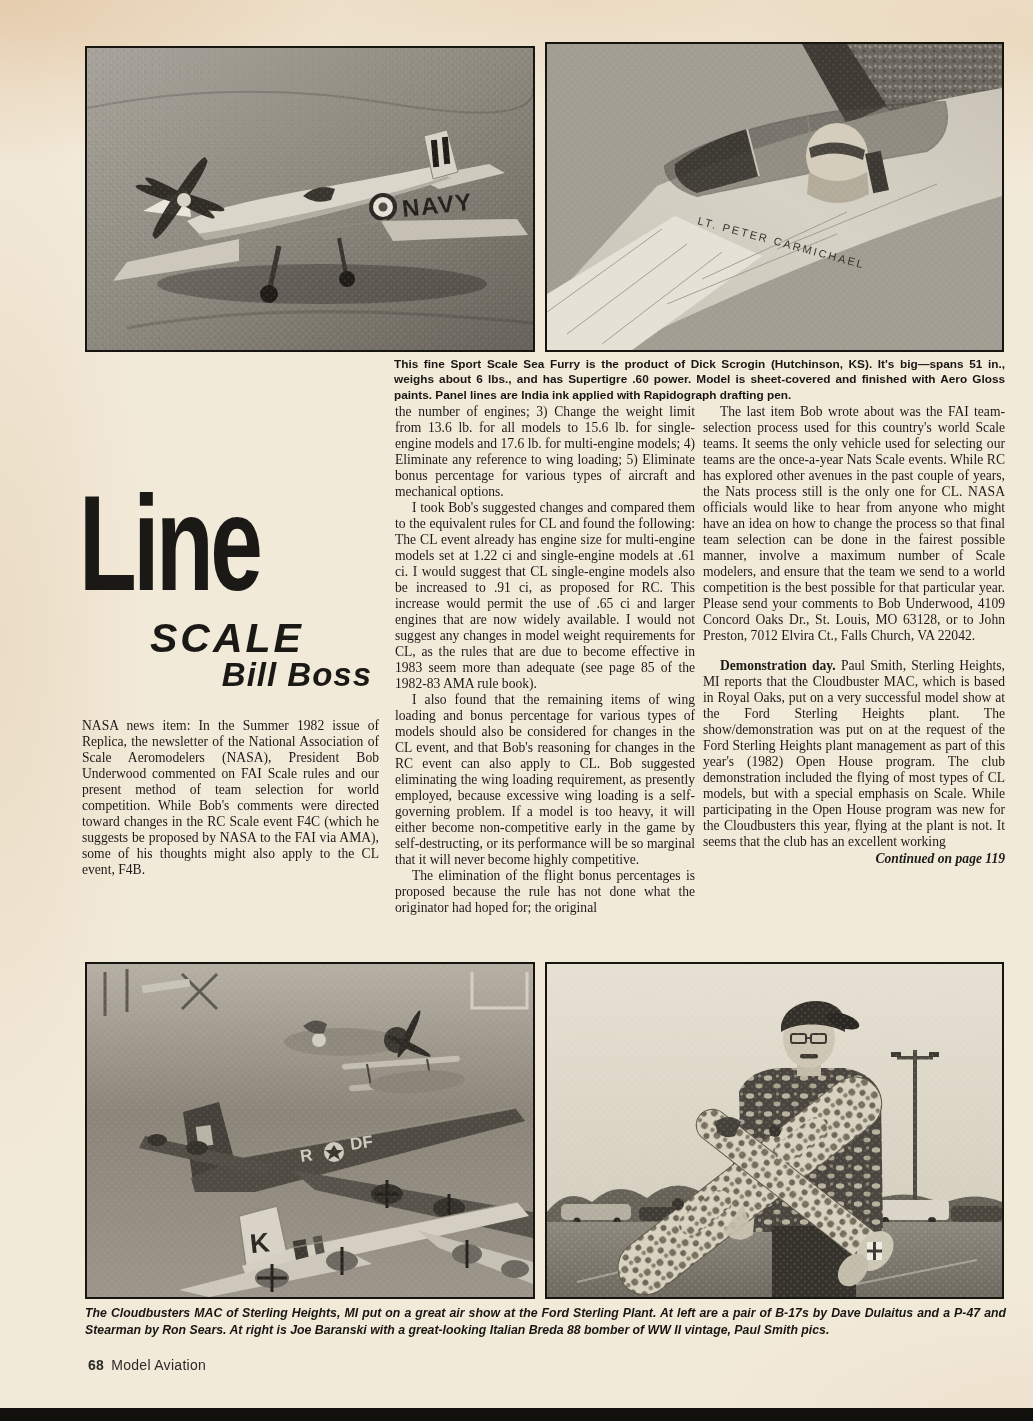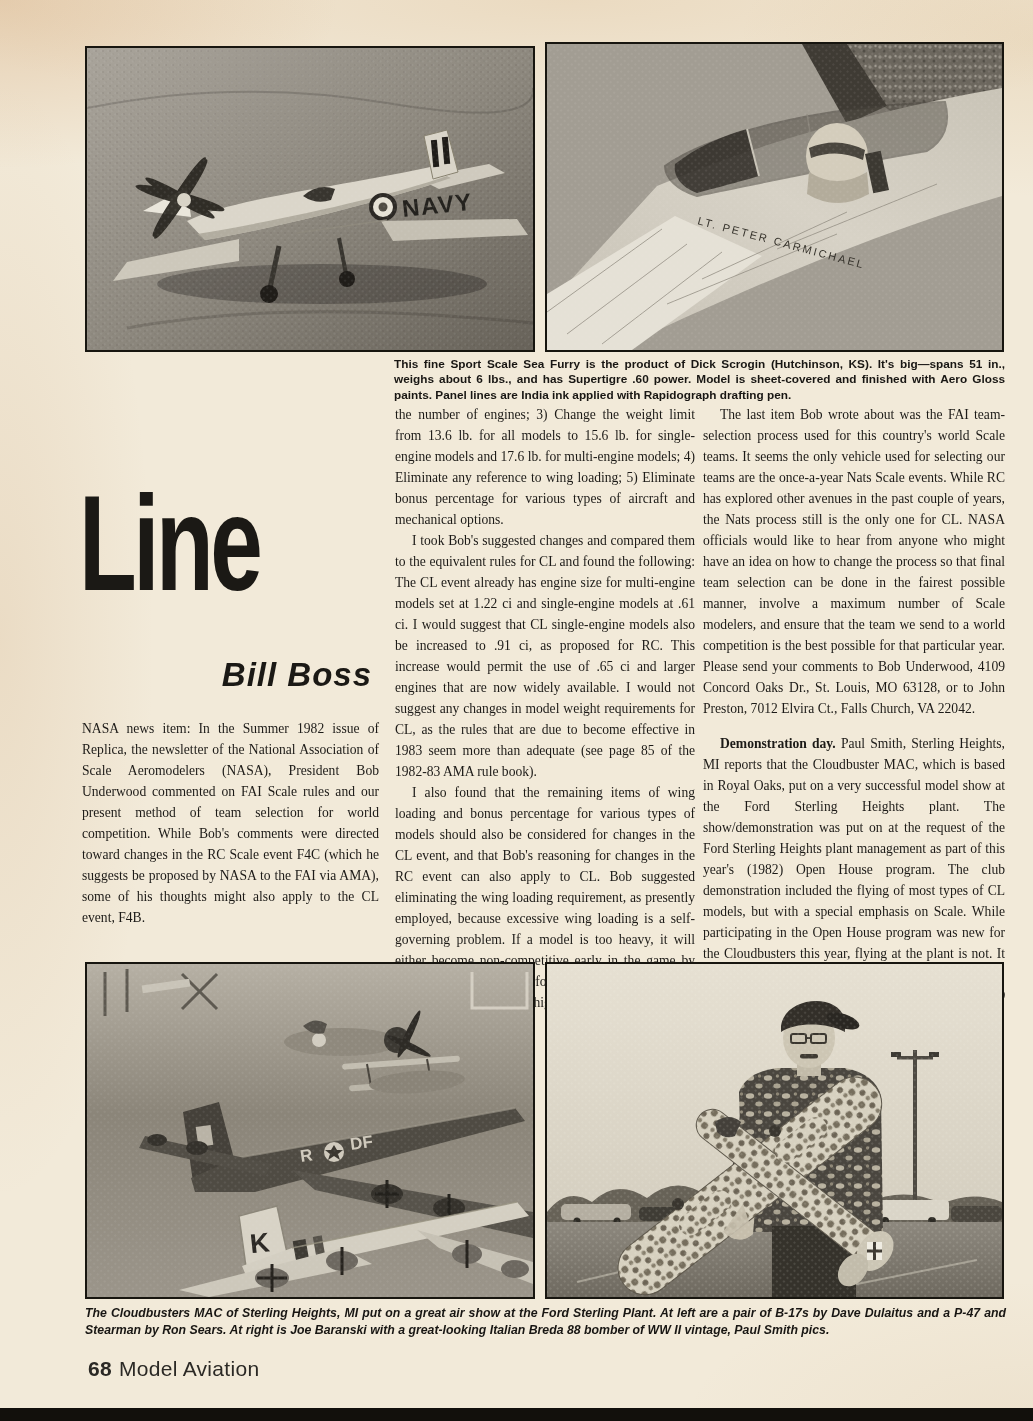--- a/index.html
+++ b/index.html
@@ -34,32 +34,32 @@
   }
   .l1{top:366px;}
   .l2{top:476px;text-align:right;}
   .l2 span{transform:scaleX(0.70);}
   .mastsec,.mastauthor{
     position:absolute;left:82px;width:290px;text-align:center;
     font-family:"Liberation Sans","DejaVu Sans",sans-serif;font-style:italic;font-weight:700;color:#1b1915;
   }
   .mastsec{top:615px;font-size:41px;letter-spacing:3px;}
   .mastauthor{top:656px;font-size:33px;letter-spacing:1px;text-align:right;}
-  .col{position:absolute;text-align:justify;font-size:13.6px;line-height:21px;}
+  .col{position:absolute;text-align:justify;font-size:13.6px;line-height:16px;}
   .col p{margin:0;}
   .col p.ind{text-indent:17px;}
   .c1{left:82px;top:718px;width:297px;}
   .c2{left:395px;top:404px;width:300px;}
   .c3{left:703px;top:404px;width:302px;}
   .demo{margin-top:14px !important;}
   .lead{font-weight:700;}
   .continued{font-weight:700;font-style:italic;text-align:right;margin-top:1px !important;}
   .footer{
     position:absolute;left:88px;top:1357px;font-family:"Liberation Sans","DejaVu Sans",sans-serif;
-    font-size:21px;color:#2b2925;letter-spacing:0.3px;
+    font-size:14px;color:#2b2925;letter-spacing:0.3px;
   }
   .footer .pgnum{font-weight:700;margin-right:7px;}
   .scanstrip{position:absolute;left:0;top:1408px;width:1033px;height:13px;background:#12100c;}
 </style>
 </head>
 <body>
 
 <div class="page">
 
   <div class="photo ph-tl">
@@ -165,29 +165,31 @@
       <rect x="322" y="108" width="16" height="40" fill="#3c3932" transform="rotate(-12 330 128)"></rect>
 
       <text x="150" y="180" transform="rotate(15 150 180)" font-family="Liberation Sans, DejaVu Sans, sans-serif" font-size="11" letter-spacing="2.2" fill="#34312a">LT. PETER CARMICHAEL</text>
       <rect width="455" height="306" fill="url(#p2ht)"></rect>
     </svg>
   </div>
 
   <p class="cap capTop">This fine Sport Scale Sea Furry is the product of Dick Scrogin (Hutchinson, KS). It's big—spans 51 in., weighs about 6 lbs., and has Supertigre .60 power. Model is sheet-covered and finished with Aero Gloss paints. Panel lines are India ink applied with Rapidograph drafting pen.</p>
 
   <div class="mastline l2"><span>Line</span></div>
+  <div class="mastsec">SCALE</div>
   <div class="mastauthor">Bill Boss</div>
 
   <div class="col c1">
     <p>NASA news item: In the Summer 1982 issue of Replica, the newsletter of the National Association of Scale Aeromodelers (NASA), President Bob Underwood commented on FAI Scale rules and our present method of team selection for world competition. While Bob's comments were directed toward changes in the RC Scale event F4C (which he suggests be proposed by NASA to the FAI via AMA), some of his thoughts might also apply to the CL event, F4B.</p>
   </div>
   <div class="col c2">
     <p>the number of engines; 3) Change the weight limit from 13.6 lb. for all models to 15.6 lb. for single-engine models and 17.6 lb. for multi-engine models; 4) Eliminate any reference to wing loading; 5) Eliminate bonus percentage for various types of aircraft and mechanical options.</p>
     <p class="ind">I took Bob's suggested changes and compared them to the equivalent rules for CL and found the following: The CL event already has engine size for multi-engine models set at 1.22 ci and single-engine models at .61 ci. I would suggest that CL single-engine models also be increased to .91 ci, as proposed for RC. This increase would permit the use of .65 ci and larger engines that are now widely available. I would not suggest any changes in model weight requirements for CL, as the rules that are due to become effective in 1983 seem more than adequate (see page 85 of the 1982-83 AMA rule book).</p>
     <p class="ind">I also found that the remaining items of wing loading and bonus percentage for various types of models should also be considered for changes in the CL event, and that Bob's reasoning for changes in the RC event can also apply to CL. Bob suggested eliminating the wing loading requirement, as presently employed, because excessive wing loading is a self-governing problem. If a model is too heavy, it will either become non-competitive early in the game by self-destructing, or its performance will be so marginal that it will never become highly competitive.</p>
+    <p class="ind">The elimination of the flight bonus percentages is proposed because the rule has not done what the originator had hoped for; the original</p>
   </div>
   <div class="col c3">
     <p class="ind">The last item Bob wrote about was the FAI team-selection process used for this country's world Scale teams. It seems the only vehicle used for selecting our teams are the once-a-year Nats Scale events. While RC has explored other avenues in the past couple of years, the Nats process still is the only one for CL. NASA officials would like to hear from anyone who might have an idea on how to change the process so that final team selection can be done in the fairest possible manner, involve a maximum number of Scale modelers, and ensure that the team we send to a world competition is the best possible for that particular year. Please send your comments to Bob Underwood, 4109 Concord Oaks Dr., St. Louis, MO 63128, or to John Preston, 7012 Elvira Ct., Falls Church, VA 22042.</p>
     <p class="ind demo"><span class="lead">Demonstration day.</span><span> Paul Smith, Sterling Heights, MI reports that the Cloudbuster MAC, which is based in Royal Oaks, put on a very successful model show at the Ford Sterling Heights plant. The show/demonstration was put on at the request of the Ford Sterling Heights plant management as part of this year's (1982) Open House program. The club demonstration included the flying of most types of CL models, but with a special emphasis on Scale. While participating in the Open House program was new for the Cloudbusters this year, flying at the plant is not. It seems that the club has an excellent working</span></p>
     <p class="continued">Continued on page 119</p>
   </div>
 
   <div class="photo ph-bl">
     <svg width="446" height="333" viewBox="0 0 446 333">
       <defs>

